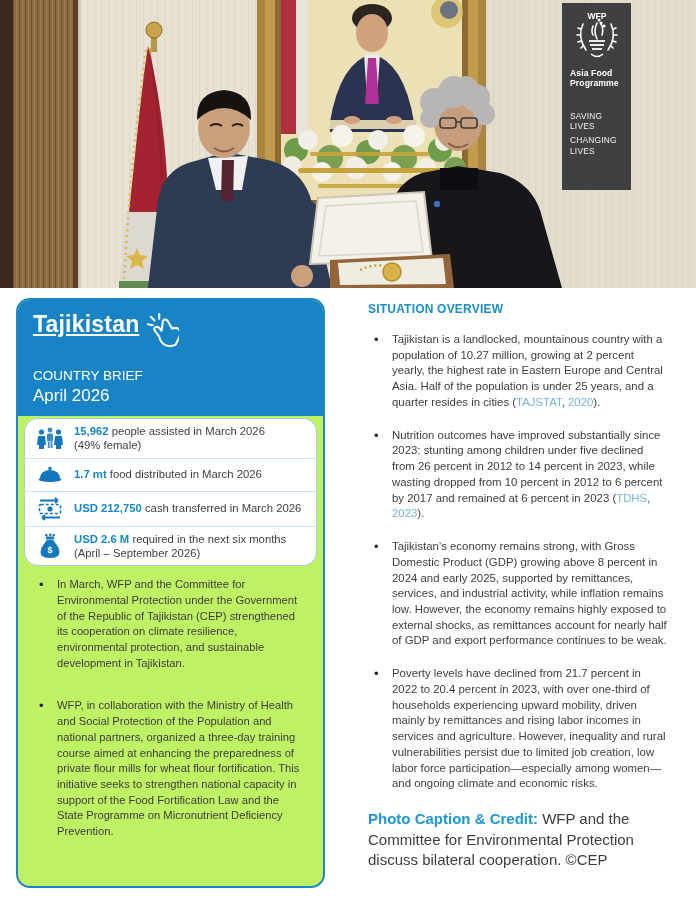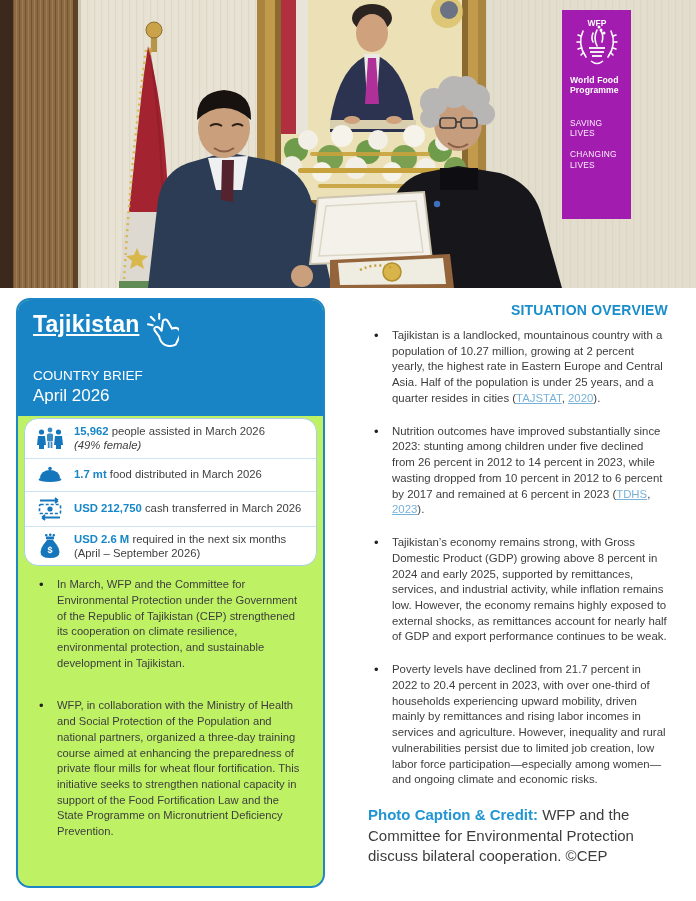--- a/index.html
+++ b/index.html
@@ -3,61 +3,61 @@
 <meta charset="utf-8">
 <style>
   * { margin:0; padding:0; box-sizing:border-box; }
   body { background:#ffffff; font-family:"Liberation Sans", sans-serif; }
   .page { position:relative; width:696px; height:901px; background:#ffffff; overflow:hidden; }
 
   
   .photo-wrap { position:absolute; left:0; top:0; width:696px; height:288px; }
 
   
-  .wfp-banner { position:absolute; left:562px; top:10px; width:69px; height:209px;
-                background:#a21caf; color:#fff; padding:7px 7px 0 8px; }
+  .wfp-banner { position:absolute; left:562px; top:3px; width:69px; height:187px;
+                background:#404040; color:#fff; padding:7px 7px 0 8px; }
   .wfp-logo { display:block; margin:0 auto 6px auto; }
   .org-name { font-size:8.6px; font-weight:bold; line-height:1.22; letter-spacing:.1px; width:50px; }
   .tagline { font-size:8.4px; line-height:1.22; letter-spacing:.2px; color:rgba(255,255,255,.93); width:48px; }
   .tagline-1 { margin-top:22px; }
-  .tagline-2 { margin-top:11px; }
+  .tagline-2 { margin-top:4px; }
 
   
   .left-col { position:absolute; left:16px; top:298px; width:309px; height:590px;
               border:2px solid #1d86c7; border-radius:14px; background:#bef264; overflow:hidden; }
   .left-header { background:#1884c6; color:#fff; padding:11px 14px 9px 15px; border-radius:10px 10px 0 0; }
   .title-row { display:flex; align-items:flex-start; gap:8px; }
   .country-title { font-size:23px; font-weight:bold; text-decoration:underline; letter-spacing:.2px; }
   .hand-icon { margin-top:2px; }
   .brief-sub { font-size:13.5px; margin-top:20px; line-height:1.3; }
   .brief-date { font-size:17px; line-height:1.3; }
 
   .stats-card { margin:2px 6px 0 6px; background:#fff; border:1px solid #a9cfe8; border-radius:14px; overflow:hidden; }
   .stat-row { display:flex; align-items:center; gap:9px; padding:5px 8px 5px 10px; border-bottom:1px solid #cfe4f3; }
   .stat-row:last-child { border-bottom:none; }
   .stat-icon { flex:0 0 30px; display:flex; justify-content:center; }
   .stat-text { font-size:11.3px; color:#3f3f3f; line-height:1.28; }
   .stat-value { color:#1787c8; font-weight:bold; }
-  .stat-note { font-style:italic; }
+  .stat-note { }
 
   .kh-section { padding:11px 16px 0 16px; }
   .kh-heading { color:#1787c8; font-size:17px; font-weight:bold; letter-spacing:.2px; margin-bottom:12px; }
   .kh-list { list-style:none; }
   .kh-list li { position:relative; padding-left:23px; font-size:11.2px; line-height:1.4; color:#3d3d3d; margin-bottom:27px; }
   .kh-list li::before { content:"•"; position:absolute; left:5px; top:-1px; font-size:13px; color:#222; }
 
   .reporting { position:absolute; left:40px; top:844px; color:#2196d3; font-size:13px; }
 
   
   .right-col { position:absolute; left:368px; top:302px; width:300px; }
-  .so-heading { color:#1a8dcb; font-size:14px; font-weight:bold; letter-spacing:.2px; margin-bottom:10px;text-align:right; }
+  .so-heading { color:#1a8dcb; font-size:12px; font-weight:bold; letter-spacing:.2px; margin-bottom:16px; }
   .so-list { list-style:none; }
   .so-list li { position:relative; padding-left:24px; font-size:11.4px; line-height:1.38; color:#3d3d3d; margin-bottom:17px; }
   .so-list li::before { content:"•"; position:absolute; left:6px; top:-1px; font-size:13px; color:#222; }
-  .doc-link { color:#79b2d8; text-decoration:underline; cursor:pointer; }
+  .doc-link { color:#79b2d8; cursor:pointer; }
 
   .caption { margin-top:11px; font-size:15px; line-height:1.38; color:#3d3d3d; }
   .caption-label { color:#2196d3; font-weight:bold; }
 </style>
 </head>
 <body>
 
 <div class="page">
 
   <div class="photo-wrap">
@@ -208,21 +208,21 @@
       <circle cx="27" cy="13" r="1.5" fill="#fff"></circle>
         <circle cx="30" cy="16" r="1.5" fill="#fff"></circle>
         <circle cx="25" cy="10" r="1.5" fill="#fff"></circle>
       <g stroke="#ffffff" stroke-width="1.8">
         <line x1="15" y1="31" x2="31" y2="31"></line>
         <line x1="16" y1="35" x2="30" y2="35"></line>
         <line x1="18" y1="39" x2="28" y2="39"></line>
       </g>
       <path d="M17,44 q6,5 12,0" stroke="#fff" stroke-width="1.6" fill="none"></path>
     </svg>
-    <div class="org-name">World Food Programme</div>
+    <div class="org-name">Asia Food Programme</div>
     <div class="tagline tagline-1">SAVING LIVES</div>
     <div class="tagline tagline-2">CHANGING LIVES</div>
   </div>
 
   <div class="left-col">
     <div class="left-header">
       <div class="title-row">
         <span class="country-title">Tajikistan</span>
         <svg class="hand-icon" width="32" height="34" viewBox="0 0 34 36">
           <g stroke="#ffffff" stroke-width="2.2" fill="none" stroke-linecap="round" stroke-linejoin="round">

